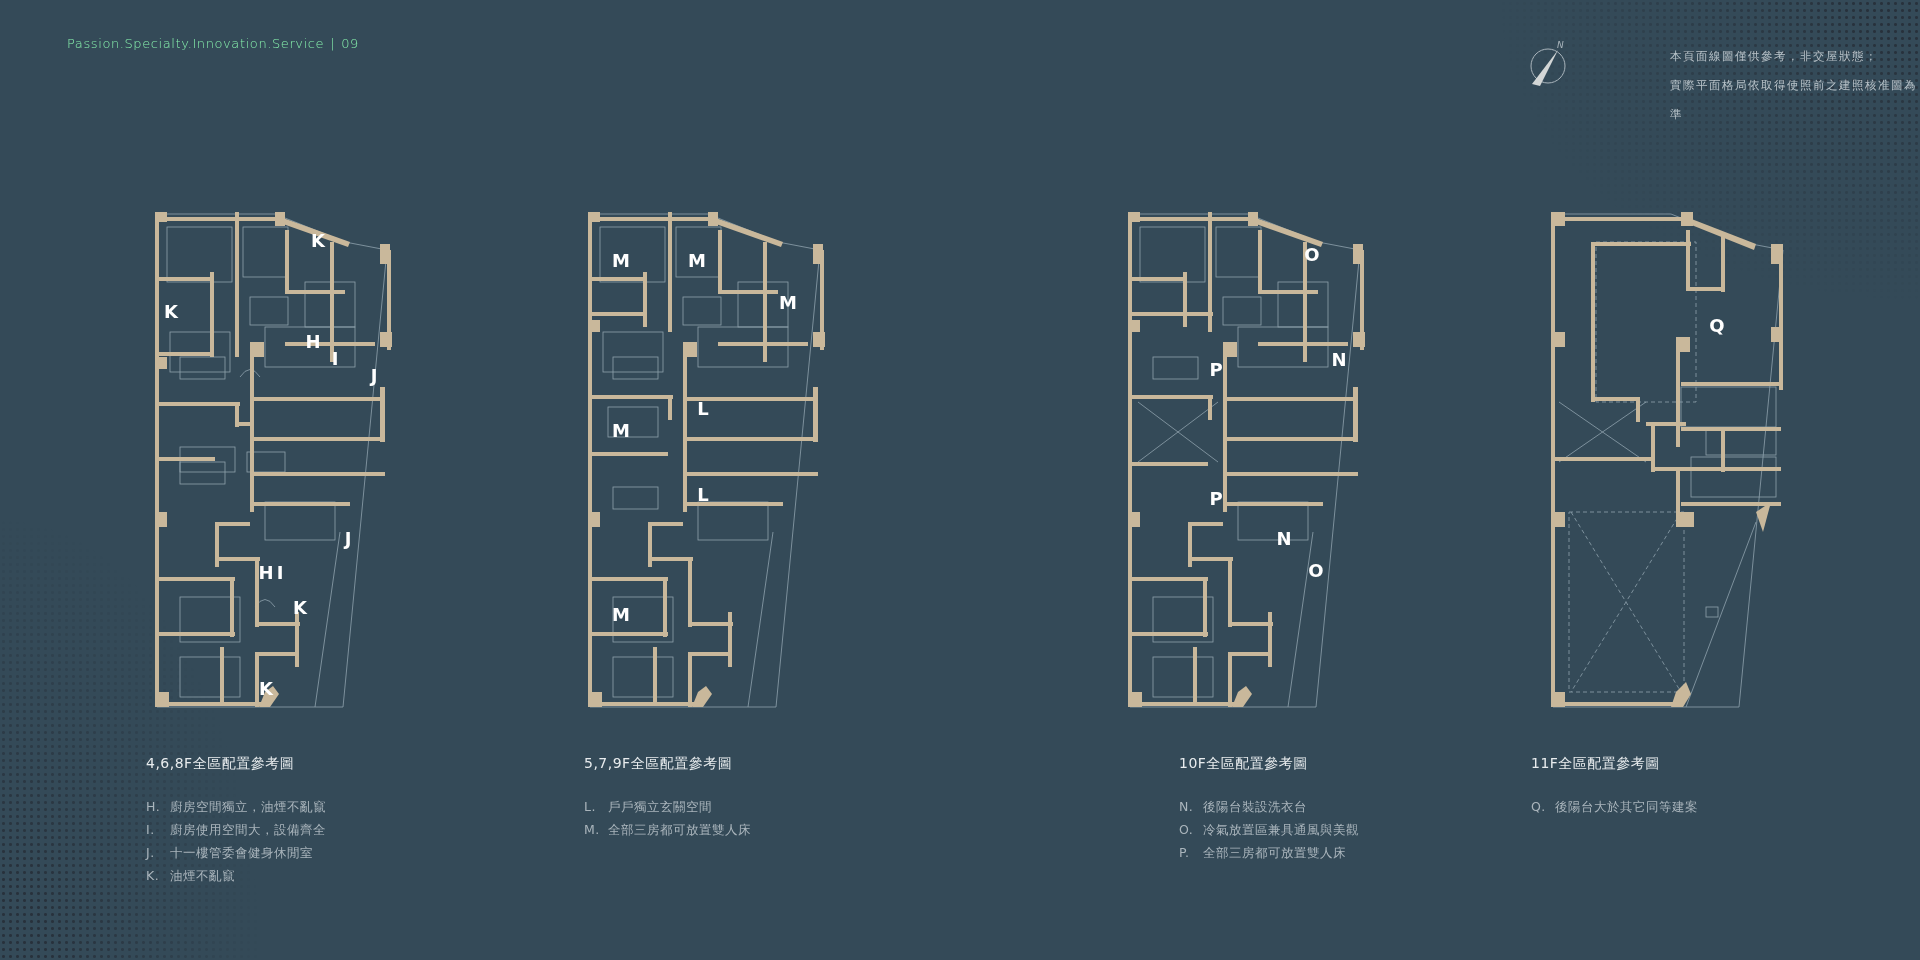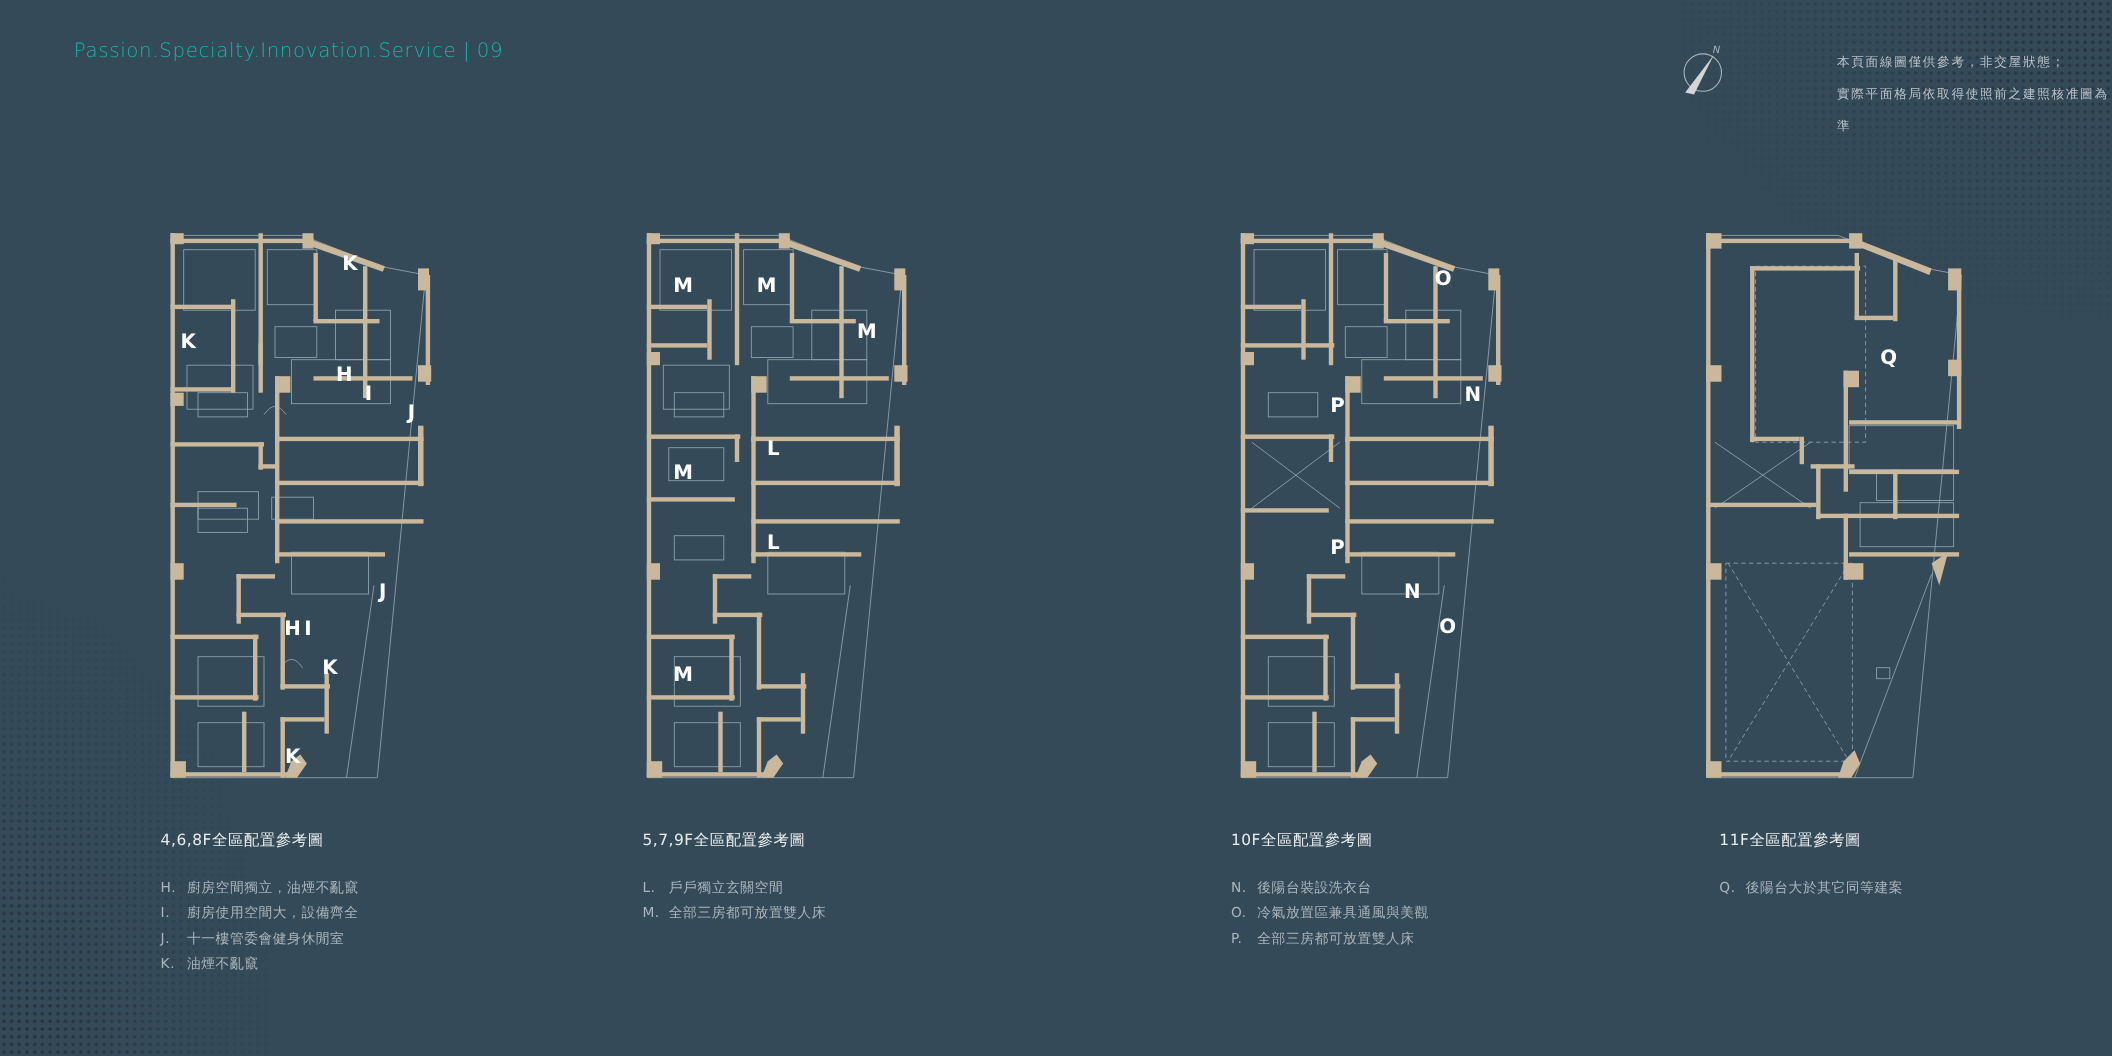--- a/index.html
+++ b/index.html
@@ -19,22 +19,22 @@
   }
   .dots-tr{
     position:absolute;right:0;top:0;width:420px;height:300px;
     background-image:radial-gradient(circle,rgba(30,30,38,.55) 1.3px,transparent 1.6px);
     background-size:7px 7px;
     -webkit-mask-image:radial-gradient(ellipse 420px 300px at 100% 0%,#000 15%,transparent 100%);
     mask-image:radial-gradient(ellipse 420px 300px at 100% 0%,#000 15%,transparent 100%);
   }
   .header-left{
     position:absolute;left:67px;top:36px;
-    font-family:"DejaVu Sans",sans-serif;font-size:18px;letter-spacing:.6px;
-    color:#14b8a6;font-weight:300;
+    font-family:"DejaVu Sans",sans-serif;font-size:13px;letter-spacing:.6px;
+    color:#86efac;font-weight:300;
   }
   .header-left .sep{margin:0 6px}
   .compass{position:absolute;left:1528px;top:36px;width:42px;height:52px}
   .notice{
     position:absolute;left:1670px;top:42px;font-size:11.5px;letter-spacing:1.5px;
     color:#b9c3c9;line-height:29px;
   }
   .plan{position:absolute;top:212px}
   .plan svg{display:block;overflow:visible}
   .marker{
@@ -382,38 +382,38 @@
       <li>
         <span class="k">L.</span>
         <span>戶戶獨立玄關空間</span>
       </li>
       <li>
         <span class="k">M.</span>
         <span>全部三房都可放置雙人床</span>
       </li>
     </ul>
 </div>
-<div class="caption" style="left:1119px">
+<div class="caption" style="left:1179px">
   <h2>10F全區配置參考圖</h2>
   <ul>
       <li>
         <span class="k">N.</span>
         <span>後陽台裝設洗衣台</span>
       </li>
       <li>
         <span class="k">O.</span>
         <span>冷氣放置區兼具通風與美觀</span>
       </li>
       <li>
         <span class="k">P.</span>
         <span>全部三房都可放置雙人床</span>
       </li>
     </ul>
 </div>
-<div class="caption" style="left:1563px">
+<div class="caption" style="left:1531px">
   <h2>11F全區配置參考圖</h2>
   <ul>
       <li>
         <span class="k">Q.</span>
         <span>後陽台大於其它同等建案</span>
       </li>
     </ul>
 </div>
 
 </body></html>

